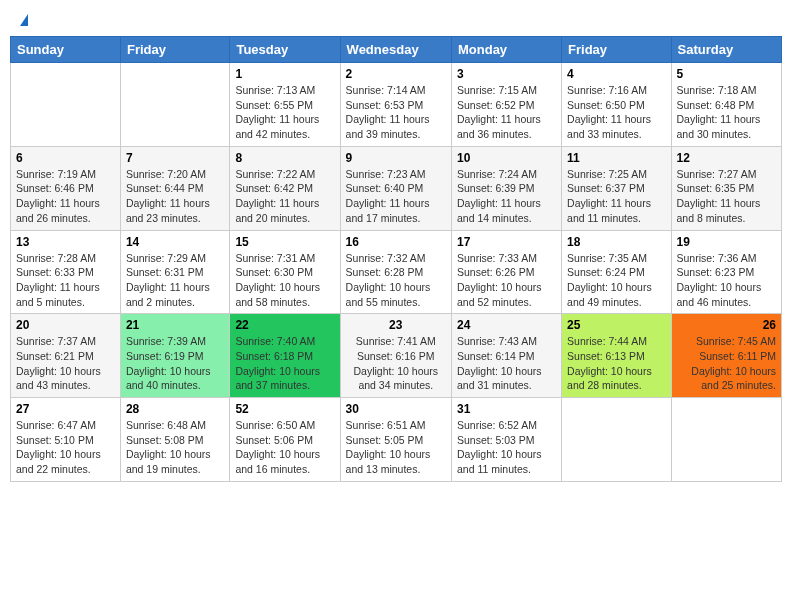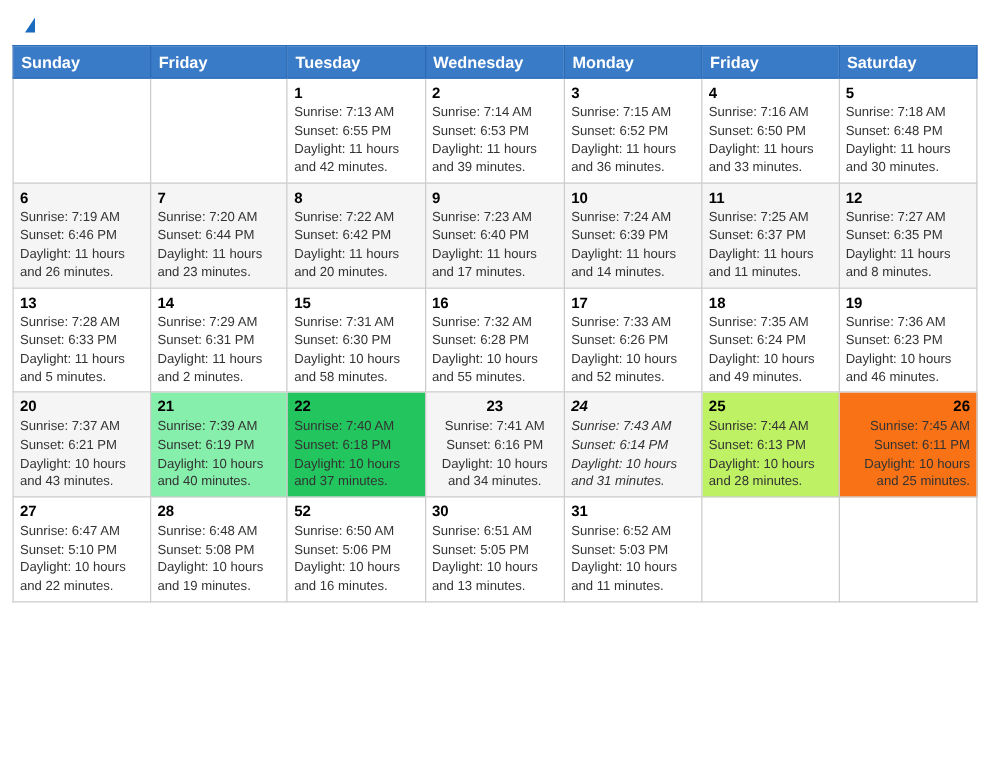--- a/index.html
+++ b/index.html
@@ -222,21 +222,21 @@
           <div class="day-info">Sunrise: 7:39 AM<br>Sunset: 6:19 PM<br>Daylight: 10 hours and 40 minutes.</div>
         </td>
         <td style="background: #22c55e;">
           <span class="day-number">22</span>
           <div class="day-info">Sunrise: 7:40 AM<br>Sunset: 6:18 PM<br>Daylight: 10 hours and 37 minutes.</div>
         </td>
         <td style="background: rgb(245, 245, 245); text-align: center;">
           <span class="day-number">23</span>
           <div class="day-info">Sunrise: 7:41 AM<br>Sunset: 6:16 PM<br>Daylight: 10 hours and 34 minutes.</div>
         </td>
-        <td style="background: rgb(245, 245, 245); font-style: italic;">
+        <td style="background: rgb(245, 245, 245);">
           <span class="day-number">24</span>
           <div class="day-info">Sunrise: 7:43 AM<br>Sunset: 6:14 PM<br>Daylight: 10 hours and 31 minutes.</div>
         </td>
         <td style="background: #bef264;">
           <span class="day-number">25</span>
           <div class="day-info">Sunrise: 7:44 AM<br>Sunset: 6:13 PM<br>Daylight: 10 hours and 28 minutes.</div>
         </td>
         <td style="background: #f97316; text-align: right;">
           <span class="day-number">26</span>
           <div class="day-info">Sunrise: 7:45 AM<br>Sunset: 6:11 PM<br>Daylight: 10 hours and 25 minutes.</div>

